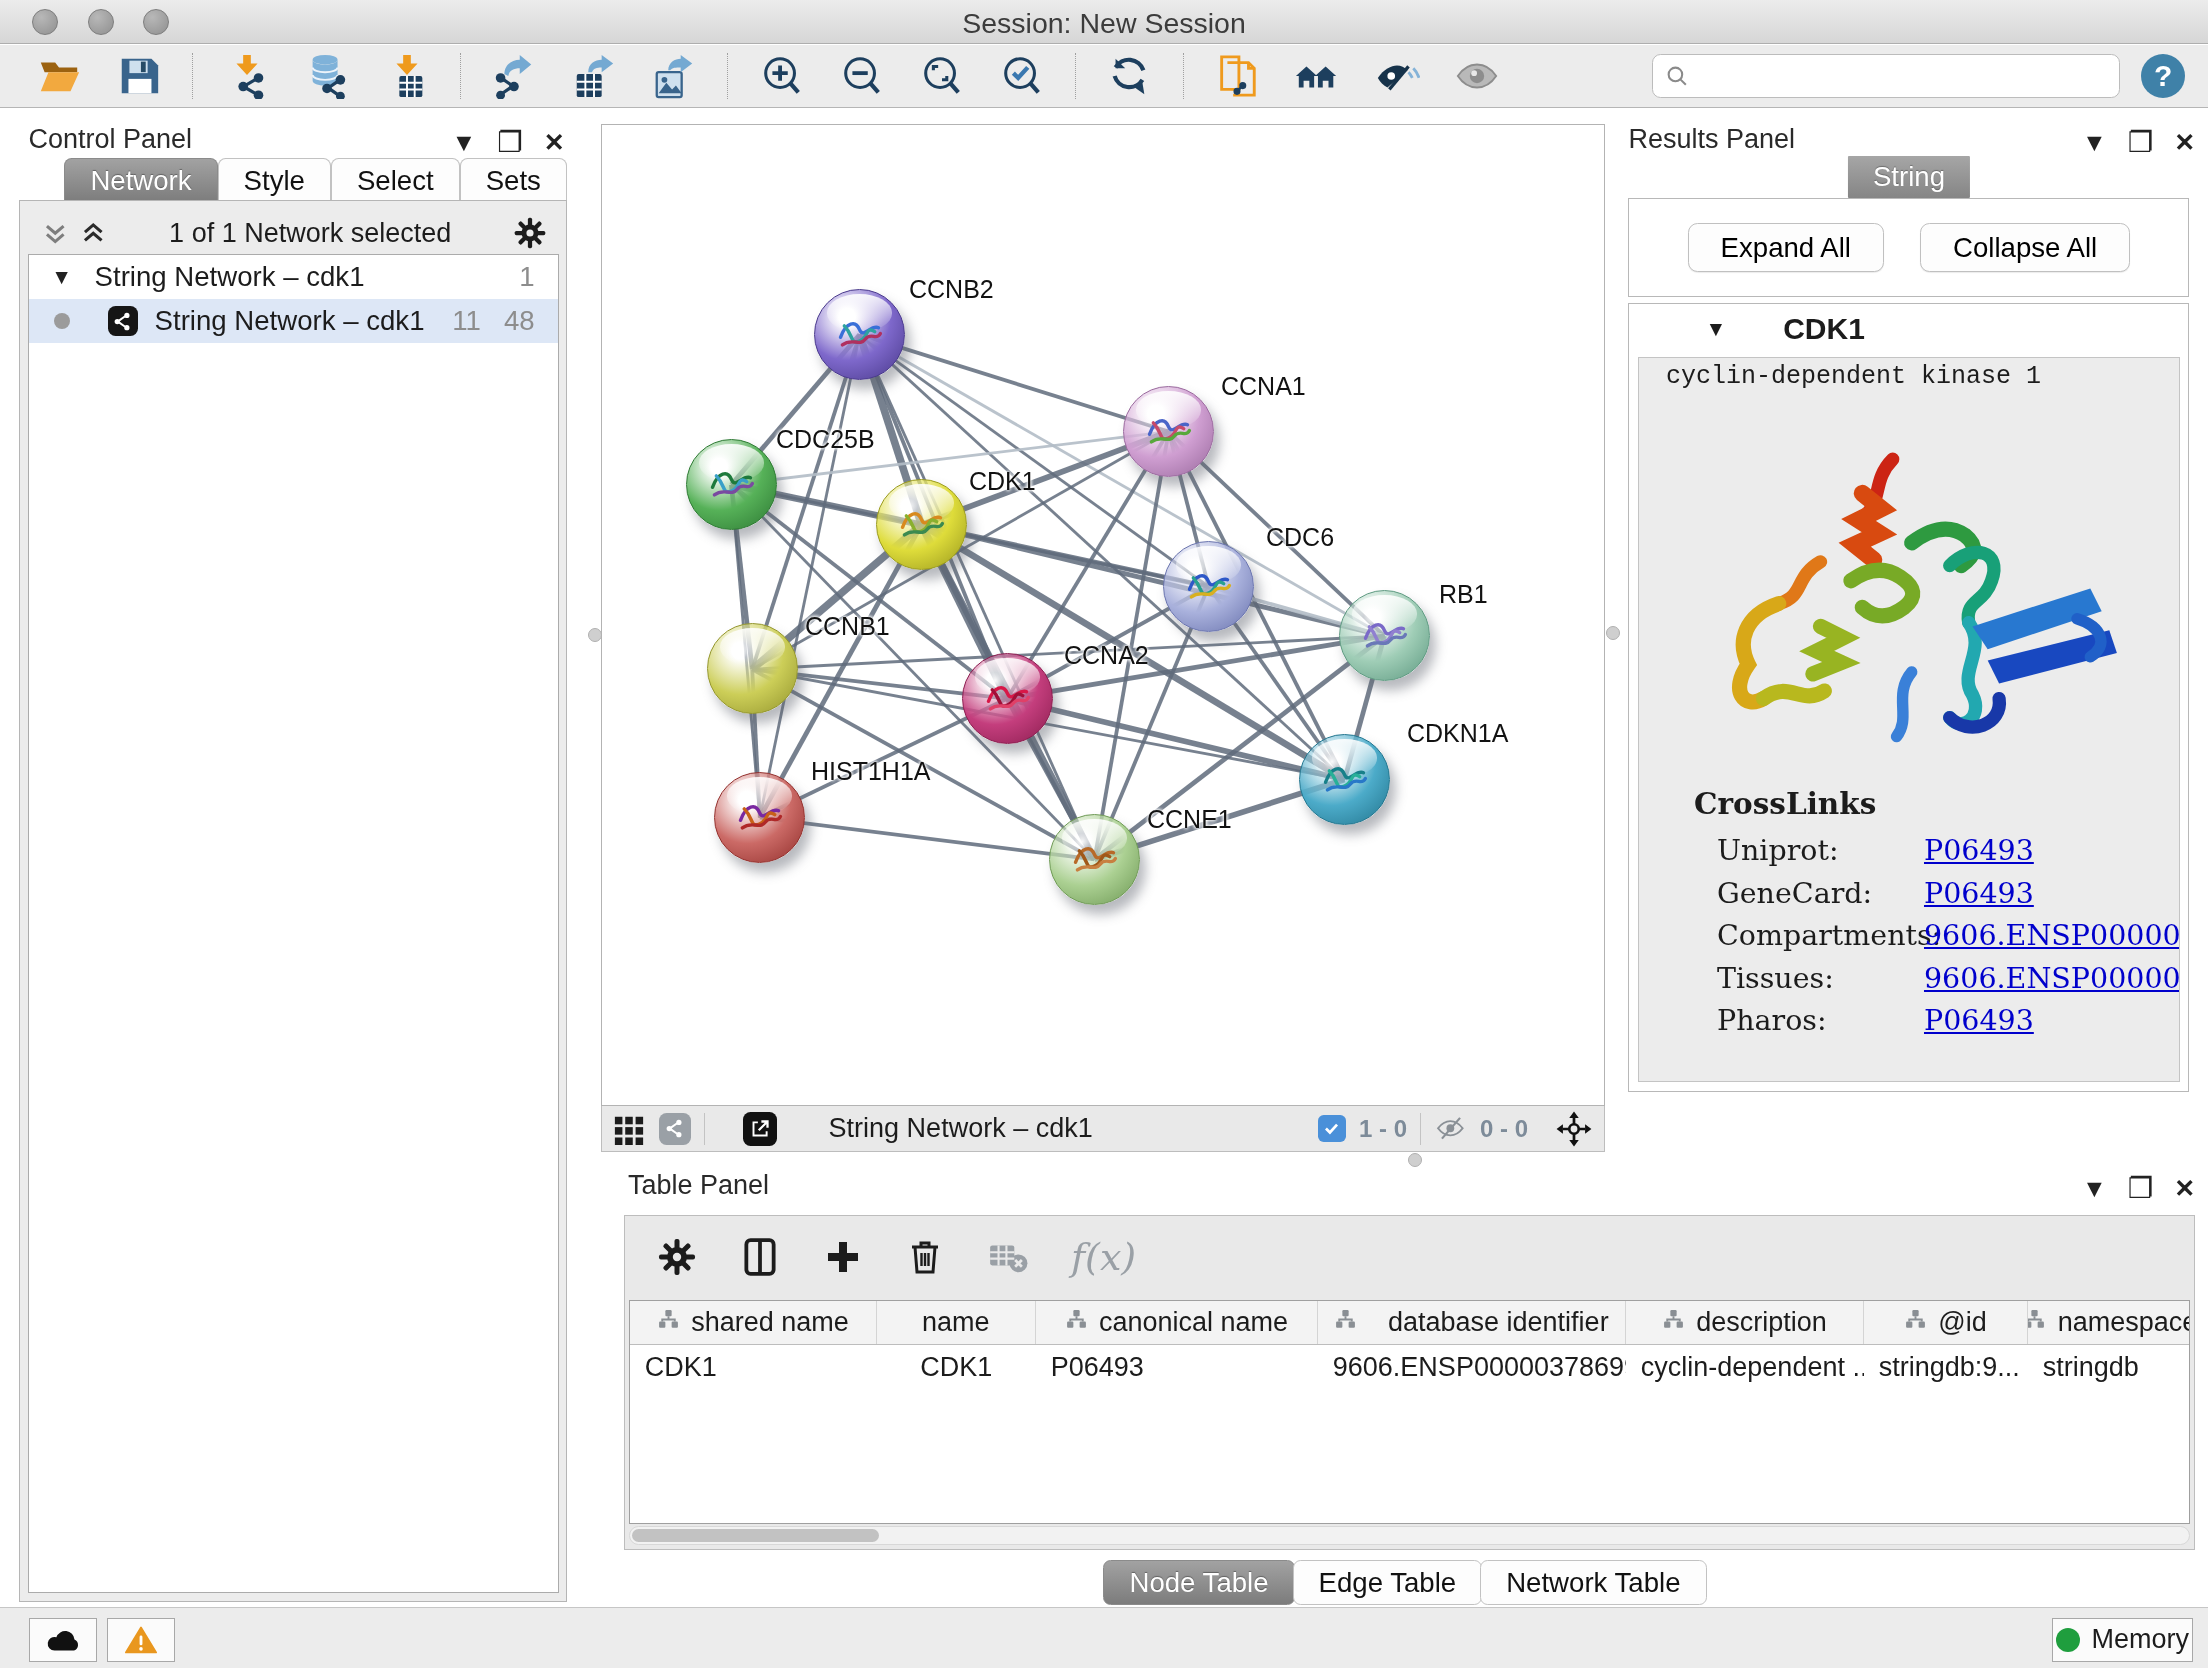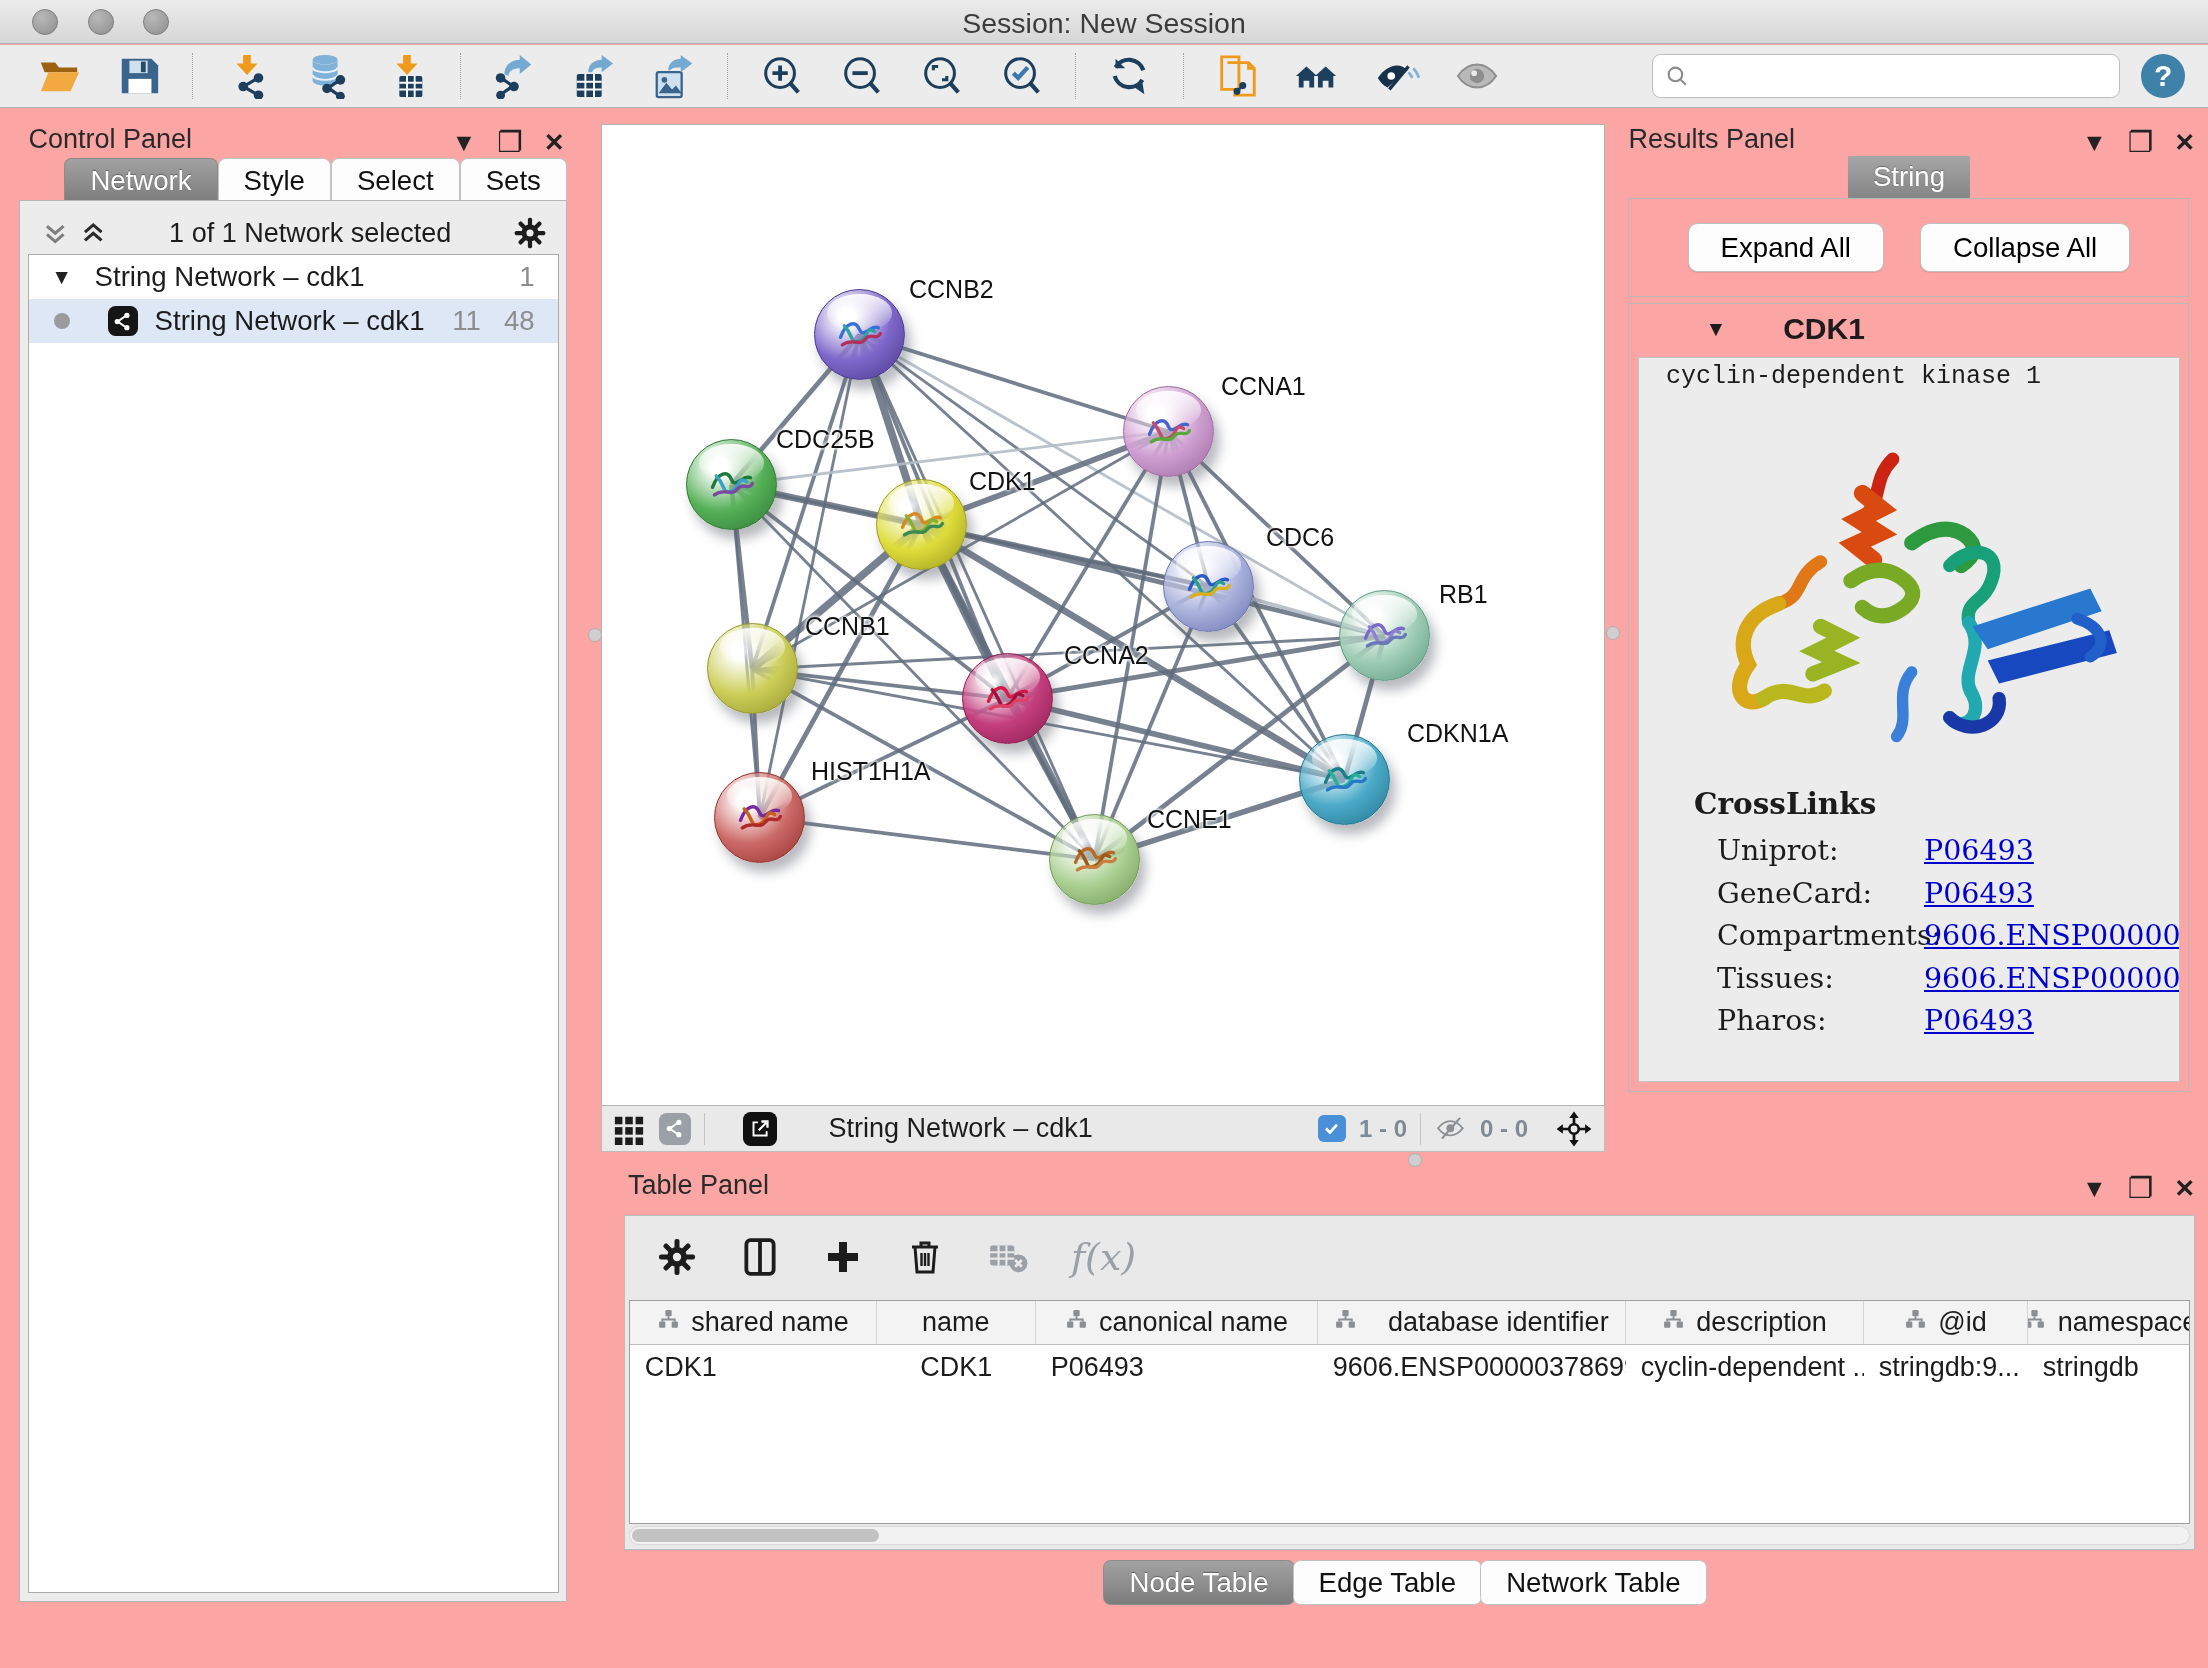--- a/index.html
+++ b/index.html
@@ -1,20 +1,20 @@
 <!DOCTYPE html>
 <html style="font-size:15px"><head>
 <meta charset="utf-8">
 <style>
   * { margin:0; padding:0; box-sizing:border-box; }
   html,body { background:#555; }
   body { font-family:"Liberation Sans", sans-serif; }
   #app {
     position:relative; width:2208px; height:1668px;
-    background:#fca5a5; overflow:hidden;
+    background:#ffffff; overflow:hidden;
     font-size:27px; color:#1c1c1c;
   }
   .abs { position:absolute; }
 
   
   #titlebar {
     position:absolute; left:0; top:0; width:2208px; height:44px;
     background:linear-gradient(#ececec,#d6d6d6);
     border-bottom:1px solid #aeaeae;
   }
@@ -805,15 +805,33 @@
           <div class="thumb"></div>
         </div>
     </div>
     <div id="tbl-tabs">
         <div class="tab active">Node Table</div>
         <div class="tab">Edge Table</div>
         <div class="tab">Network Table</div>
       </div>
   </div>
 
+  <div id="statusbar">
+    <div class="sbtn" style="left:28.5px;width:68px">
+      <svg width="34" height="25" viewBox="0 0 40 28" fill="#111">
+          <path d="M10 27a8 8 0 1 1 2.2-15.7A11 11 0 0 1 33.5 14 7 7 0 0 1 33 27z"></path>
+        </svg>
+    </div>
+    <div class="sbtn" style="left:107px;width:68px">
+      <svg width="32" height="30" viewBox="0 0 36 32">
+          <path d="M18 2 L35 30 H1 Z" fill="#e9971f" stroke="#e9971f" stroke-width="2" stroke-linejoin="round"></path>
+          <rect x="16.4" y="11" width="3.2" height="11" rx="1.6" fill="#fff"></rect>
+          <circle cx="18" cy="26" r="2" fill="#fff"></circle>
+        </svg>
+    </div>
+    <div class="sbtn" id="memory-btn">
+      <span class="dot"></span>
+      <span>Memory</span>
+    </div>
+  </div>
 
 </div>
 
 
 </body></html>

